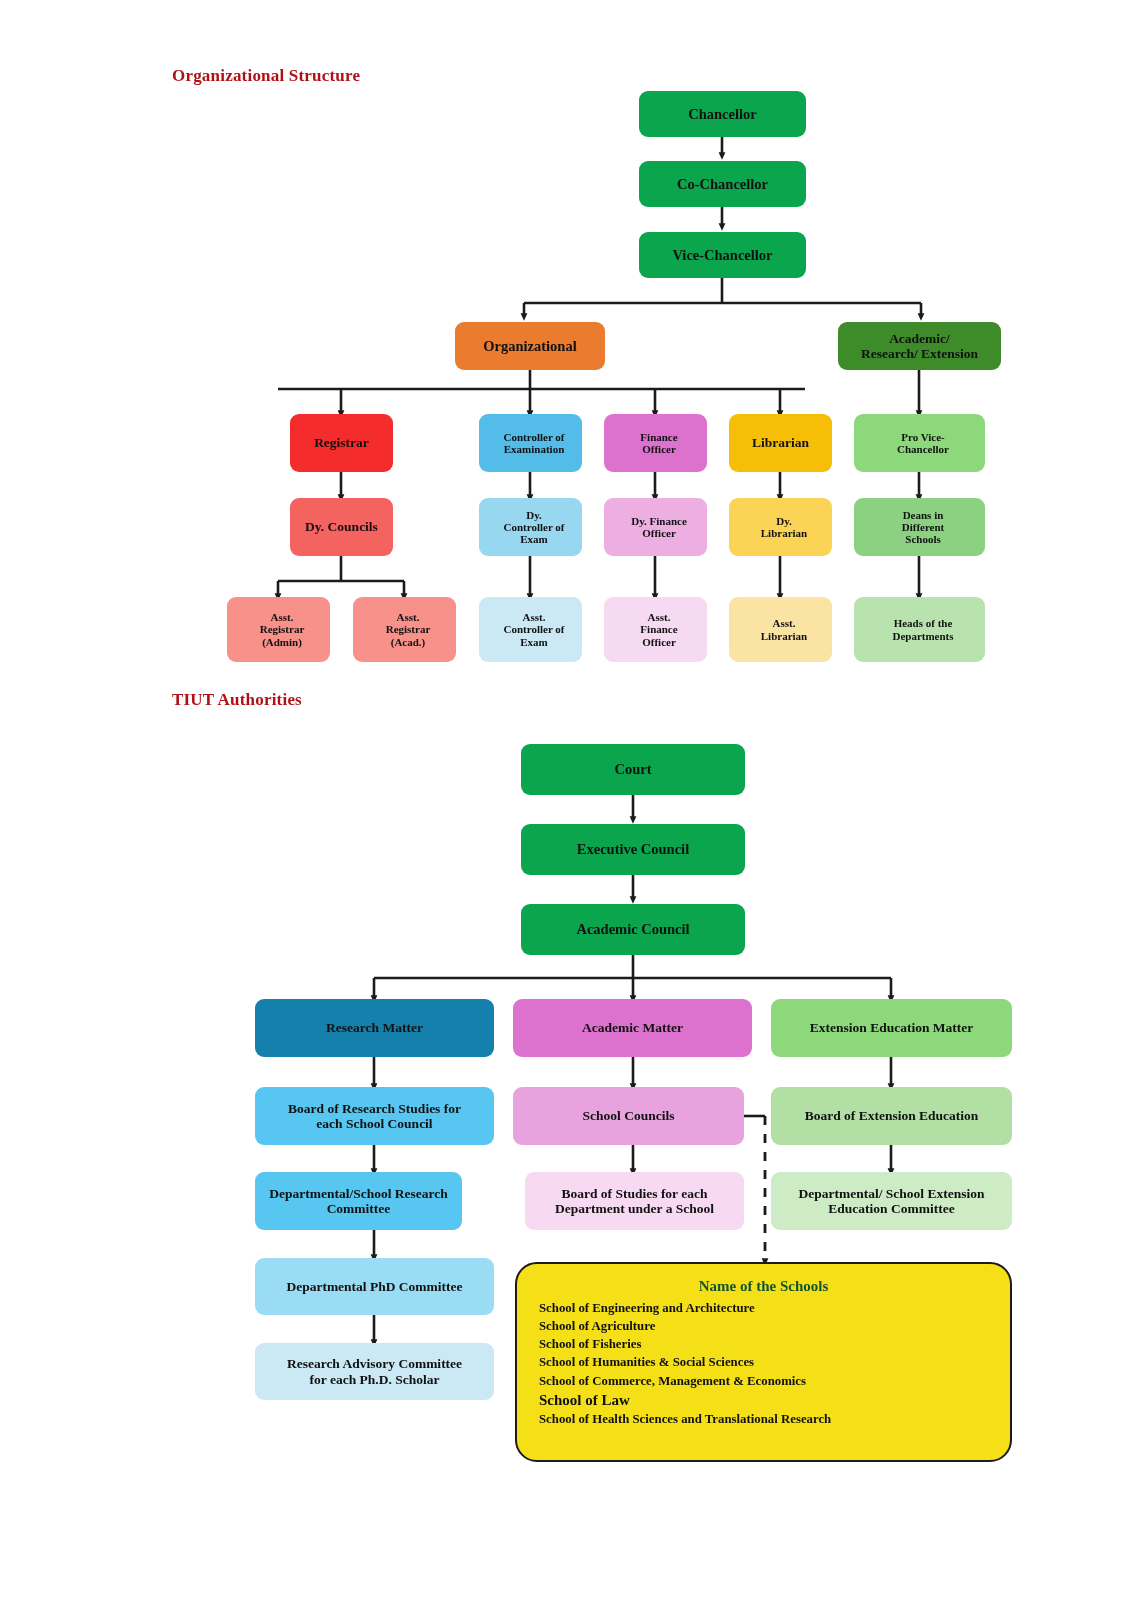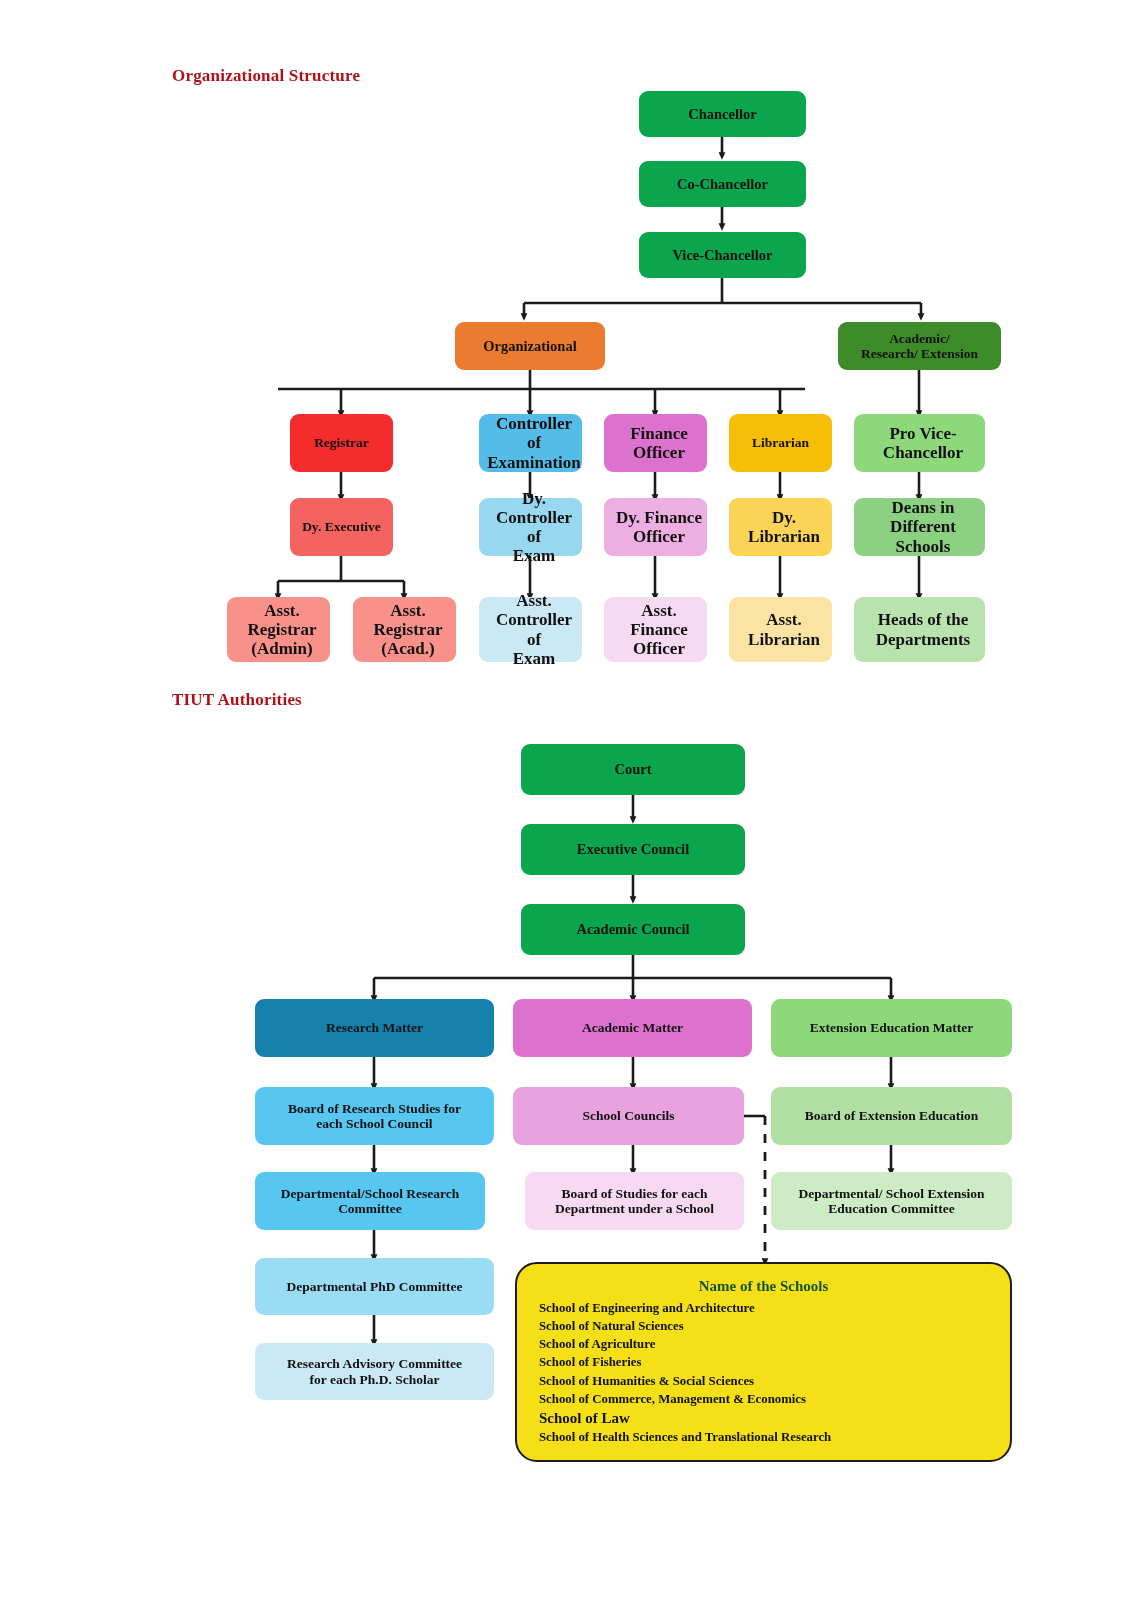--- a/index.html
+++ b/index.html
@@ -15,21 +15,21 @@
     position:absolute;color:#B01116;font-weight:bold;font-size:17px;
     font-family:"Liberation Serif", serif;letter-spacing:.2px;white-space:nowrap;
   }
 
   .node{
     position:absolute;box-sizing:border-box;border-radius:9px;
     display:flex;align-items:center;justify-content:center;text-align:center;
     font-family:"Liberation Serif", serif;font-weight:bold;color:#111;
     line-height:1.12;padding:3px 5px;
   }
-  .node.small{font-size:17px;padding-left:12px;}
+  .node.small{font-size:11px;padding-left:12px;}
   .node.mid{font-size:13.5px;}
   .node.big{font-size:14.5px;}
 
   
   .schools-box{
     position:absolute;box-sizing:border-box;background:#F5E018;
     border:2.5px solid #1b1b1b;border-radius:22px;
     padding:14px 0 10px 0;
   }
   .schools-title{
@@ -153,21 +153,21 @@
 
   <div class="node big" style="left:639px;top:161px;width:167px;height:46px;background:#0AA54C;">Co-Chancellor</div>
 
   <div class="node big" style="left:639px;top:232px;width:167px;height:46px;background:#0AA54C;">Vice-Chancellor</div>
 
   <div class="node big" style="left:455px;top:322px;width:150px;height:48px;background:#EB7B2E;">Organizational</div>
 
   <div class="node mid" style="left:838px;top:322px;width:163px;height:48px;background:#3E8B2A;">Academic/<br>Research/ Extension</div>
 
   <div class="node mid" style="left:290px;top:414px;width:103px;height:58px;background:#F42C2C;">Registrar</div>
-  <div class="node mid" style="left:290px;top:498px;width:103px;height:58px;background:#F4635F;">Dy. Executive</div>
+  <div class="node mid" style="left:290px;top:498px;width:103px;height:58px;background:#F4635F;">Dy. Councils</div>
   <div class="node small" style="left:227px;top:597px;width:103px;height:65px;background:#F9918B;">Asst.<br>Registrar<br>(Admin)</div>
   <div class="node small" style="left:353px;top:597px;width:103px;height:65px;background:#F9918B;">Asst.<br>Registrar<br>(Acad.)</div>
 
   <div class="node small" style="left:479px;top:414px;width:103px;height:58px;background:#54BCE8;">Controller of<br>Examination</div>
   <div class="node small" style="left:479px;top:498px;width:103px;height:58px;background:#97D7F0;">Dy.<br>Controller of<br>Exam</div>
   <div class="node small" style="left:479px;top:597px;width:103px;height:65px;background:#CBE8F5;">Asst.<br>Controller of<br>Exam</div>
 
   <div class="node small" style="left:604px;top:414px;width:103px;height:58px;background:#DC72CE;">Finance<br>Officer</div>
   <div class="node small" style="left:604px;top:498px;width:103px;height:58px;background:#EDAEE2;">Dy. Finance<br>Officer</div>
   <div class="node small" style="left:604px;top:597px;width:103px;height:65px;background:#F6DAF1;">Asst.<br>Finance<br>Officer</div>
@@ -181,37 +181,36 @@
   <div class="node small" style="left:854px;top:597px;width:131px;height:65px;background:#B9E3AE;">Heads of the<br>Departments</div>
 
   <div class="node big" style="left:521px;top:744px;width:224px;height:51px;background:#0AA54C;">Court</div>
 
   <div class="node big" style="left:521px;top:824px;width:224px;height:51px;background:#0AA54C;">Executive Council</div>
 
   <div class="node big" style="left:521px;top:904px;width:224px;height:51px;background:#0AA54C;">Academic Council</div>
 
   <div class="node mid" style="left:255px;top:999px;width:239px;height:58px;background:#1580AB;">Research Matter</div>
   <div class="node mid" style="left:255px;top:1087px;width:239px;height:58px;background:#57C7F2;">Board of Research Studies for<br>each School Council</div>
-  <div class="node mid" style="left:255px;top:1172px;width:230px;height:58px;background:#57C7F2;">Departmental/School Research<br>Committee</div>
+  <div class="node mid" style="left:255px;top:1172px;width:207px;height:58px;background:#57C7F2;">Departmental/School Research<br>Committee</div>
   <div class="node mid" style="left:255px;top:1258px;width:239px;height:57px;background:#9BDCF5;">Departmental PhD Committee</div>
   <div class="node mid" style="left:255px;top:1343px;width:239px;height:57px;background:#CBE8F5;">Research Advisory Committee<br>for each Ph.D. Scholar</div>
 
   <div class="node mid" style="left:513px;top:999px;width:239px;height:58px;background:#DC72CE;">Academic Matter</div>
   <div class="node mid" style="left:513px;top:1087px;width:231px;height:58px;background:#E8A3DE;">School Councils</div>
   <div class="node mid" style="left:525px;top:1172px;width:219px;height:58px;background:#F7DAF2;">Board of Studies for each<br>Department under a School</div>
 
   <div class="node mid" style="left:771px;top:999px;width:241px;height:58px;background:#8CD87B;">Extension Education Matter</div>
   <div class="node mid" style="left:771px;top:1087px;width:241px;height:58px;background:#B2E0A4;">Board of Extension Education</div>
   <div class="node mid" style="left:771px;top:1172px;width:241px;height:58px;background:#CDEBC4;">Departmental/ School Extension<br>Education Committee</div>
 
   <div class="schools-box" style="left:515px;top:1262px;width:497px;height:200px;">
     <div class="schools-title">Name of the Schools</div>
     <ul class="schools-list">
       <li>School of Engineering and Architecture</li>
-      <li>School of Natural Sciences</li>
       <li>School of Agriculture</li>
       <li>School of Fisheries</li>
       <li>School of Humanities &amp; Social Sciences</li>
       <li>School of Commerce, Management &amp; Economics</li>
       <li class="emph">School of Law</li>
       <li>School of Health Sciences and Translational Research</li>
     </ul>
   </div>
 
 </div>

